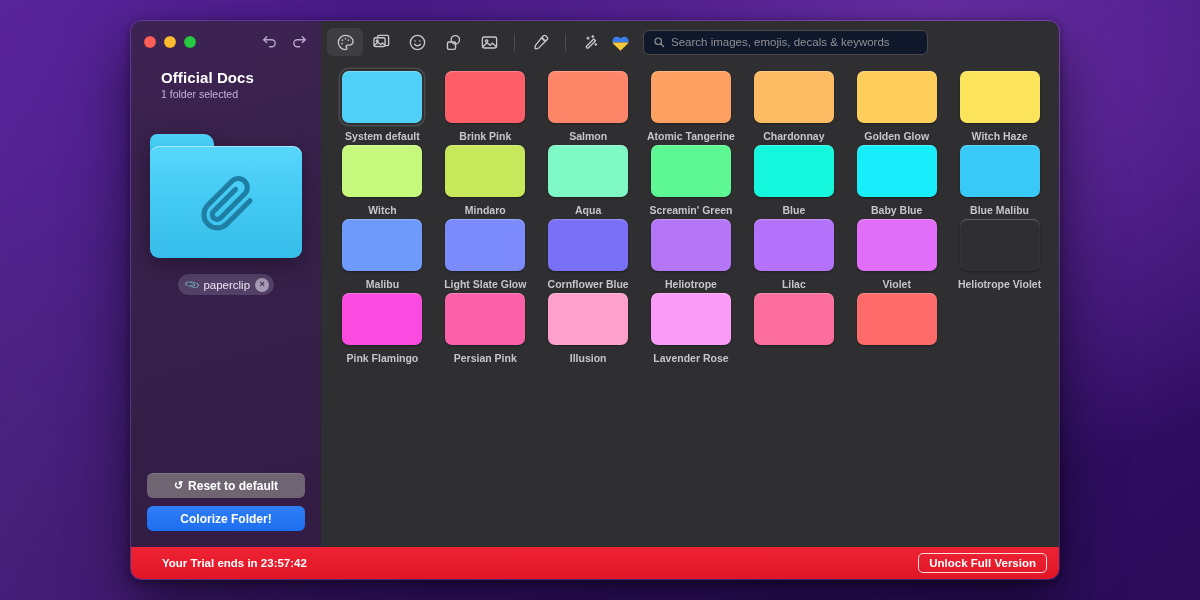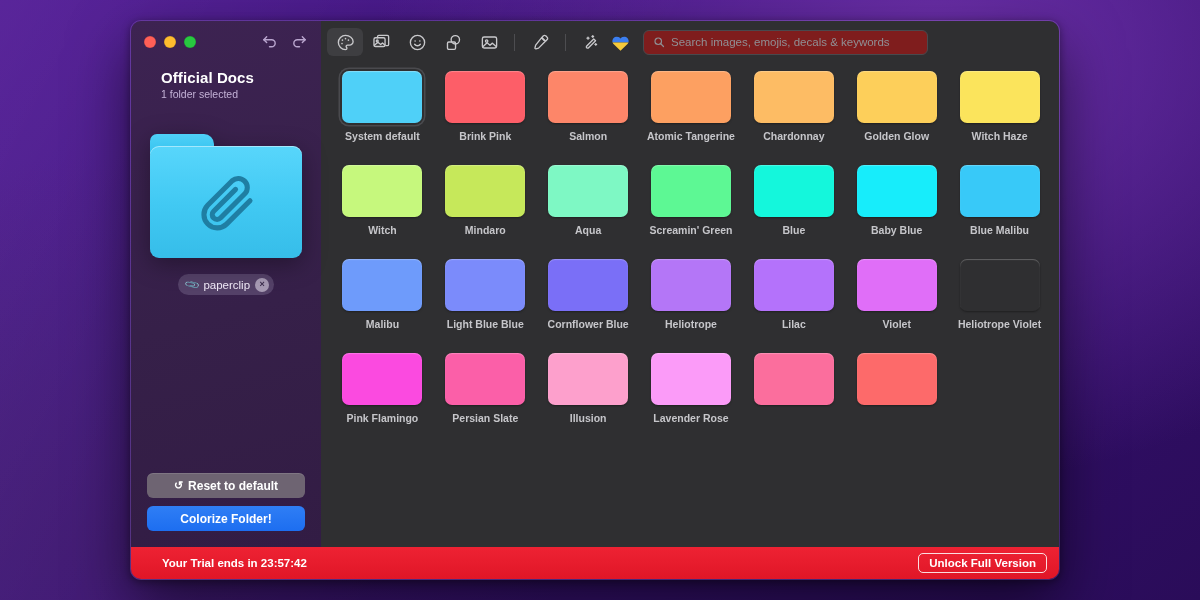--- a/index.html
+++ b/index.html
@@ -102,30 +102,30 @@
     color: #c9c9cc;
   }
   .tool.active { background: #3e3e41; }
   .tool svg { width: 19px; height: 19px; }
   .divider { width: 1px; height: 17px; background: #4d4d50; margin: 0 7px; }
   .flagheart { width: 22px; height: 20px; display: flex; align-items: center; justify-content: center; }
   .flagheart svg { width: 21px; height: 19px; }
 
   .search {
     margin-left: 12px; flex: 1; height: 25px;
-    background: #7f1d1d; border: 1px solid #49494d; border-radius: 6px;
+    background: #0f172a; border: 1px solid #49494d; border-radius: 6px;
     display: flex; align-items: center; gap: 6px; padding: 0 9px;
     max-width: 285px;
   }
   .search svg { width: 12px; height: 12px; color: #8e8e93; flex: 0 0 12px; }
   .search-text { color: #909095; font-size: 11.5px; white-space: nowrap; }
 
   .grid-scroll { flex: 1; overflow: hidden; padding: 8px 8px 0 10px; }
   .grid { display: grid; grid-template-columns: repeat(7, 1fr); column-gap: 0; row-gap: 0; }
-  .cell { display: flex; flex-direction: column; align-items: center; height: 94px; }
+  .cell { display: flex; flex-direction: column; align-items: center; height: 74px; }
   .swatch {
     width: 80px; height: 52px; border-radius: 7px;
     box-shadow: inset 0 1px 1px rgba(255,255,255,0.25), 0 1px 2px rgba(0,0,0,0.35);
   }
   .swatch.sel { box-shadow: 0 0 0 2px #2f2f31, 0 0 0 3.5px #4a4a4e, inset 0 1px 1px rgba(255,255,255,0.3); }
   .cell-label {
     margin-top: 7px; color: #c6c6ca; font-size: 10.5px; font-weight: bold;
     text-align: center; line-height: 1.22; max-width: 92px;
   }
 
@@ -344,21 +344,21 @@
             <div class="cell">
               <div class="swatch" style="background: rgb(56, 201, 248);"></div>
               <div class="cell-label">Blue Malibu</div>
             </div>
             <div class="cell">
               <div class="swatch" style="background: rgb(110, 155, 251);"></div>
               <div class="cell-label">Malibu</div>
             </div>
             <div class="cell">
               <div class="swatch" style="background: rgb(123, 139, 251);"></div>
-              <div class="cell-label">Light Blue Blue</div>
+              <div class="cell-label">Light Slate Glow</div>
             </div>
             <div class="cell">
               <div class="swatch" style="background: rgb(122, 111, 247);"></div>
               <div class="cell-label">Cornflower Blue</div>
             </div>
             <div class="cell">
               <div class="swatch" style="background: rgb(180, 118, 247);"></div>
               <div class="cell-label">Heliotrope</div>
             </div>
             <div class="cell">
@@ -372,21 +372,21 @@
             <div class="cell">
               <div class="swatch"></div>
               <div class="cell-label">Heliotrope Violet</div>
             </div>
             <div class="cell">
               <div class="swatch" style="background: rgb(251, 74, 224);"></div>
               <div class="cell-label">Pink Flamingo</div>
             </div>
             <div class="cell">
               <div class="swatch" style="background: rgb(251, 95, 168);"></div>
-              <div class="cell-label">Persian Slate</div>
+              <div class="cell-label">Persian Pink</div>
             </div>
             <div class="cell">
               <div class="swatch" style="background: rgb(253, 160, 204);"></div>
               <div class="cell-label">Illusion</div>
             </div>
             <div class="cell">
               <div class="swatch" style="background: rgb(251, 155, 248);"></div>
               <div class="cell-label">Lavender Rose</div>
             </div>
             <div class="cell">

